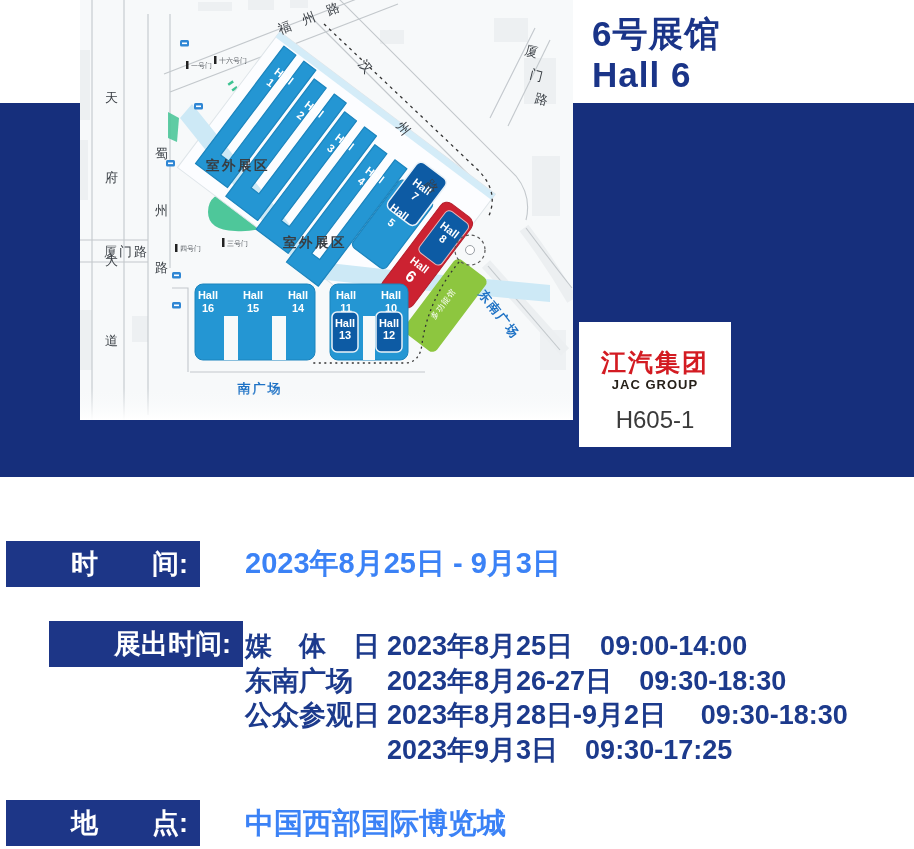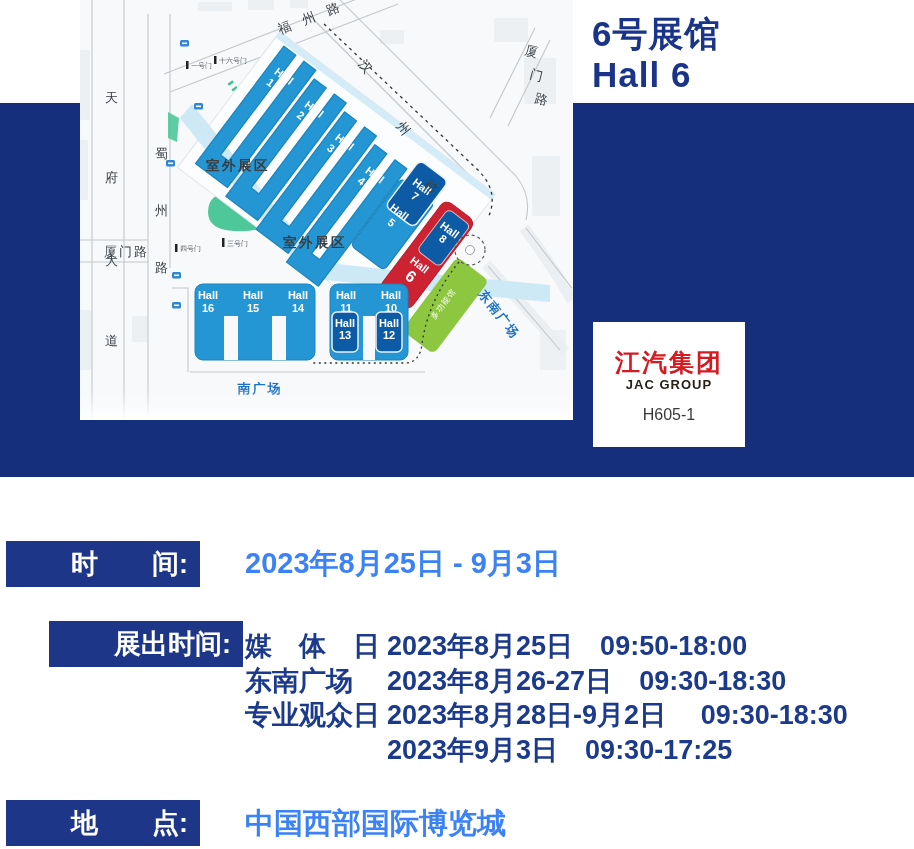--- a/index.html
+++ b/index.html
@@ -2,25 +2,25 @@
 <html><head>
 <meta charset="utf-8">
 <style>
   html,body{margin:0;padding:0;}
   body{width:914px;height:849px;position:relative;background:#ffffff;overflow:hidden;
        font-family:"Liberation Sans","DejaVu Sans",sans-serif;}
   .band{position:absolute;left:0;top:103px;width:914px;height:374px;background:#162f7c;}
   .map-card{position:absolute;left:80px;top:0;width:493px;height:420px;background:#f7f9fa;}
   .hdr{position:absolute;left:592px;top:13px;color:#1a3488;font-weight:800;
        font-size:35px;line-height:41px;letter-spacing:1px;}
-  .logo-card{position:absolute;left:593px;top:322px;width:152px;height:125px;background:#ffffff;
+  .logo-card{position:absolute;left:579px;top:322px;width:152px;height:125px;background:#ffffff;
        text-align:center;box-sizing:border-box;padding-top:27px;}
   .brand-cn{color:#d31b22;font-size:25px;font-weight:800;letter-spacing:2px;line-height:26px;}
   .brand-en{color:#262019;font-size:13px;font-weight:800;letter-spacing:1px;line-height:19px;}
-  .booth{color:#3a3a3a;font-size:16px;margin-top:12px;}
+  .booth{color:#3a3a3a;font-size:24px;margin-top:12px;}
   .lbl-box{position:absolute;left:6px;width:194px;height:46px;background:#1d3687;color:#ffffff;
        font-size:27px;font-weight:700;line-height:46px;text-align:right;box-sizing:border-box;padding-right:12px;}
   .val{position:absolute;left:245px;color:#3b82f6;font-weight:700;font-size:29px;line-height:40px;white-space:pre;}
   .sched{position:absolute;left:245px;top:629px;color:#1c3a8c;font-weight:700;font-size:27px;line-height:34.6px;}
   .sched .row{white-space:pre;}
   .sched .day{display:inline-block;width:142px;white-space:pre;}
   svg text{font-family:"Liberation Sans","DejaVu Sans",sans-serif;}
   .hall-lab{fill:#ffffff;font-weight:700;font-size:11px;}
   .road-lab{fill:#3b4046;font-size:13px;}
   .plaza-lab{fill:#1e72c5;font-weight:700;}
@@ -217,20 +217,20 @@
   <div class="brand-cn">江汽集团</div>
   <div class="brand-en">JAC GROUP</div>
   <div class="booth">H605-1</div>
 </div>
 
 <div class="lbl-box" style="top:541px;">时　　间:</div>
 <div class="val" style="top:543px;">2023年8月25日 - 9月3日</div>
 
 <div class="lbl-box" style="top:621px;margin-left:43px;">展出时间:</div>
 <div class="sched">
-  <div class="row"><span class="day">媒　体　日</span><span>2023年8月25日　09:50-18:00</span></div>
+  <div class="row"><span class="day">媒　体　日</span><span>2023年8月25日　09:00-14:00</span></div>
   <div class="row"><span class="day">东南广场</span><span>2023年8月26-27日　09:30-18:30</span></div>
-  <div class="row"><span class="day">专业观众日</span><span>2023年8月28日-9月2日　 09:30-18:30</span></div>
+  <div class="row"><span class="day">公众参观日</span><span>2023年8月28日-9月2日　 09:30-18:30</span></div>
   <div class="row"><span class="day"></span><span>2023年9月3日　09:30-17:25</span></div>
 </div>
 
 <div class="lbl-box" style="top:800px;">地　　点:</div>
 <div class="val" style="top:803px;">中国西部国际博览城</div>
 
 </body></html>

